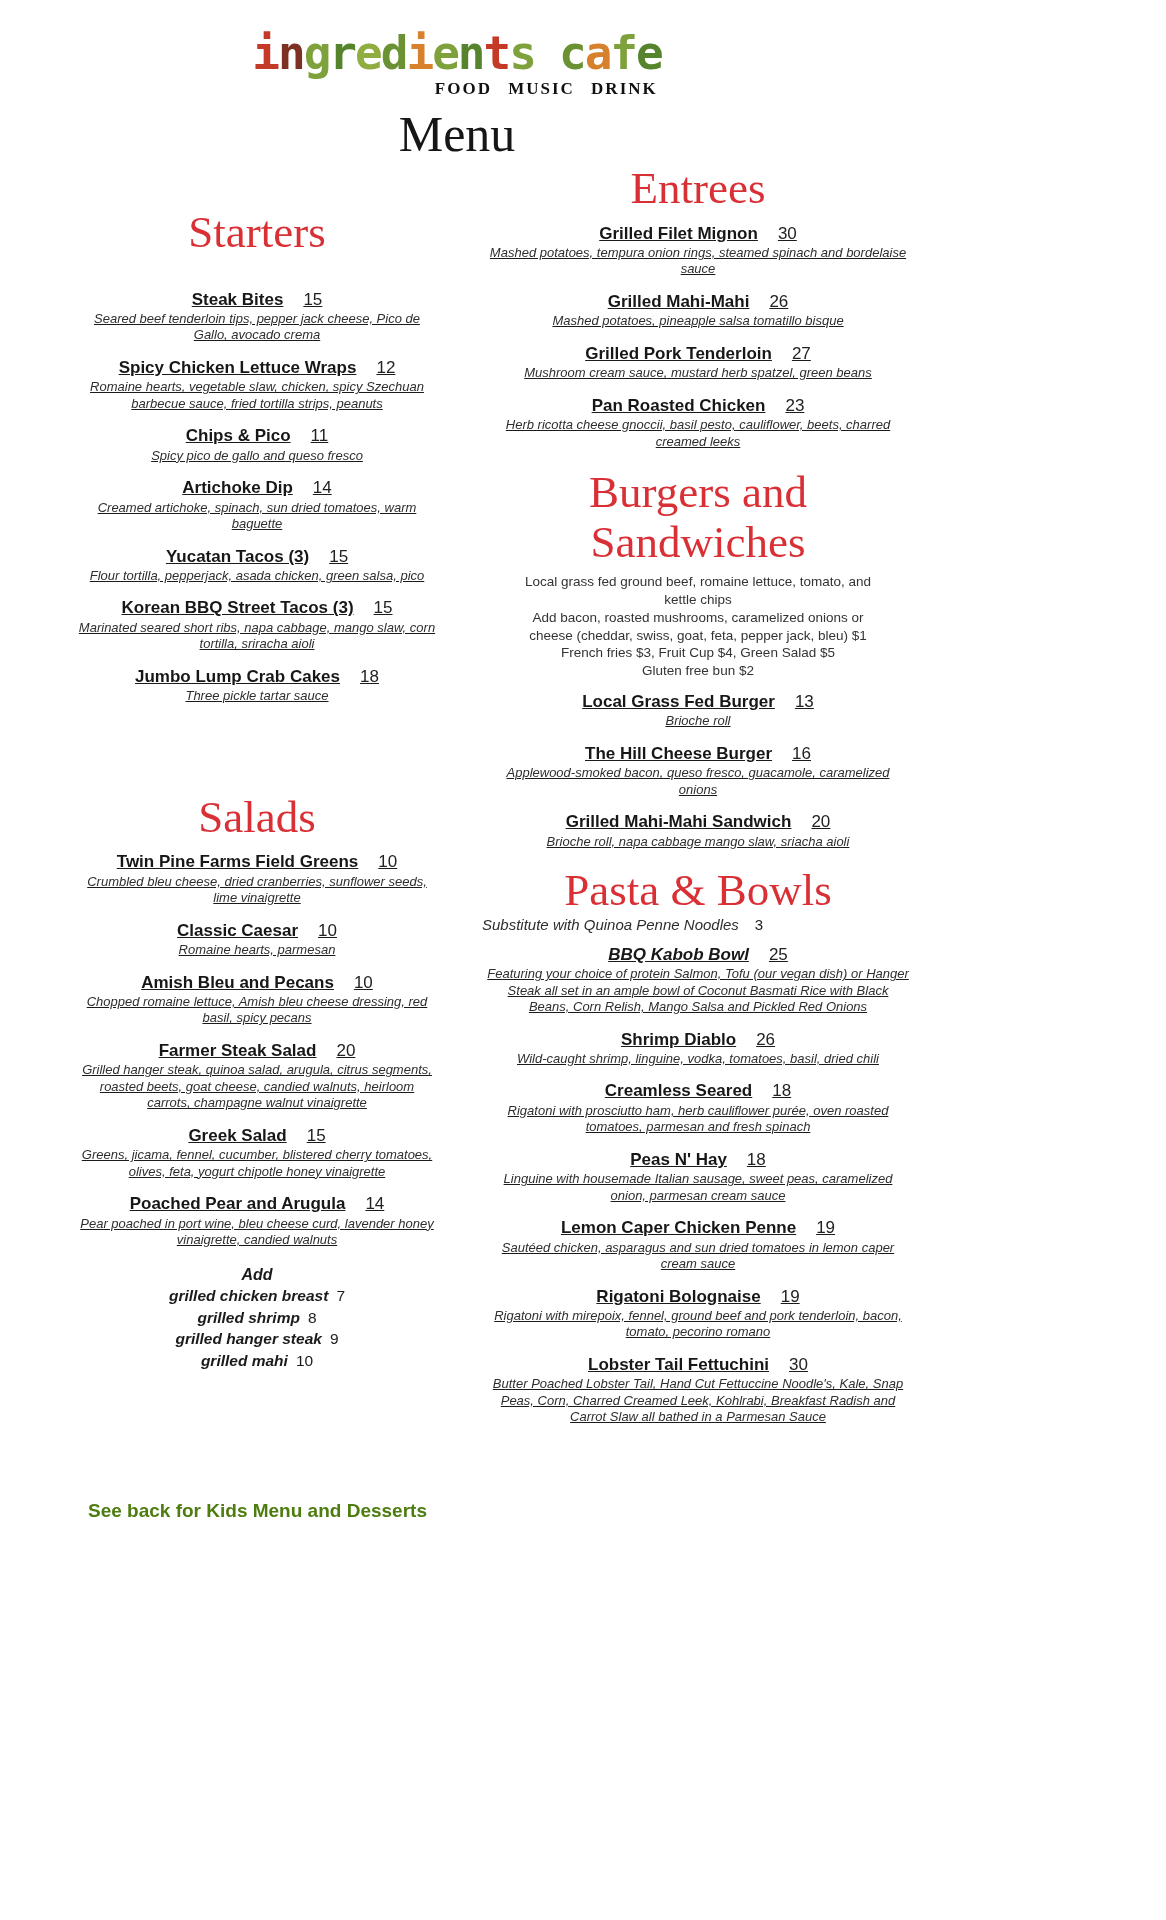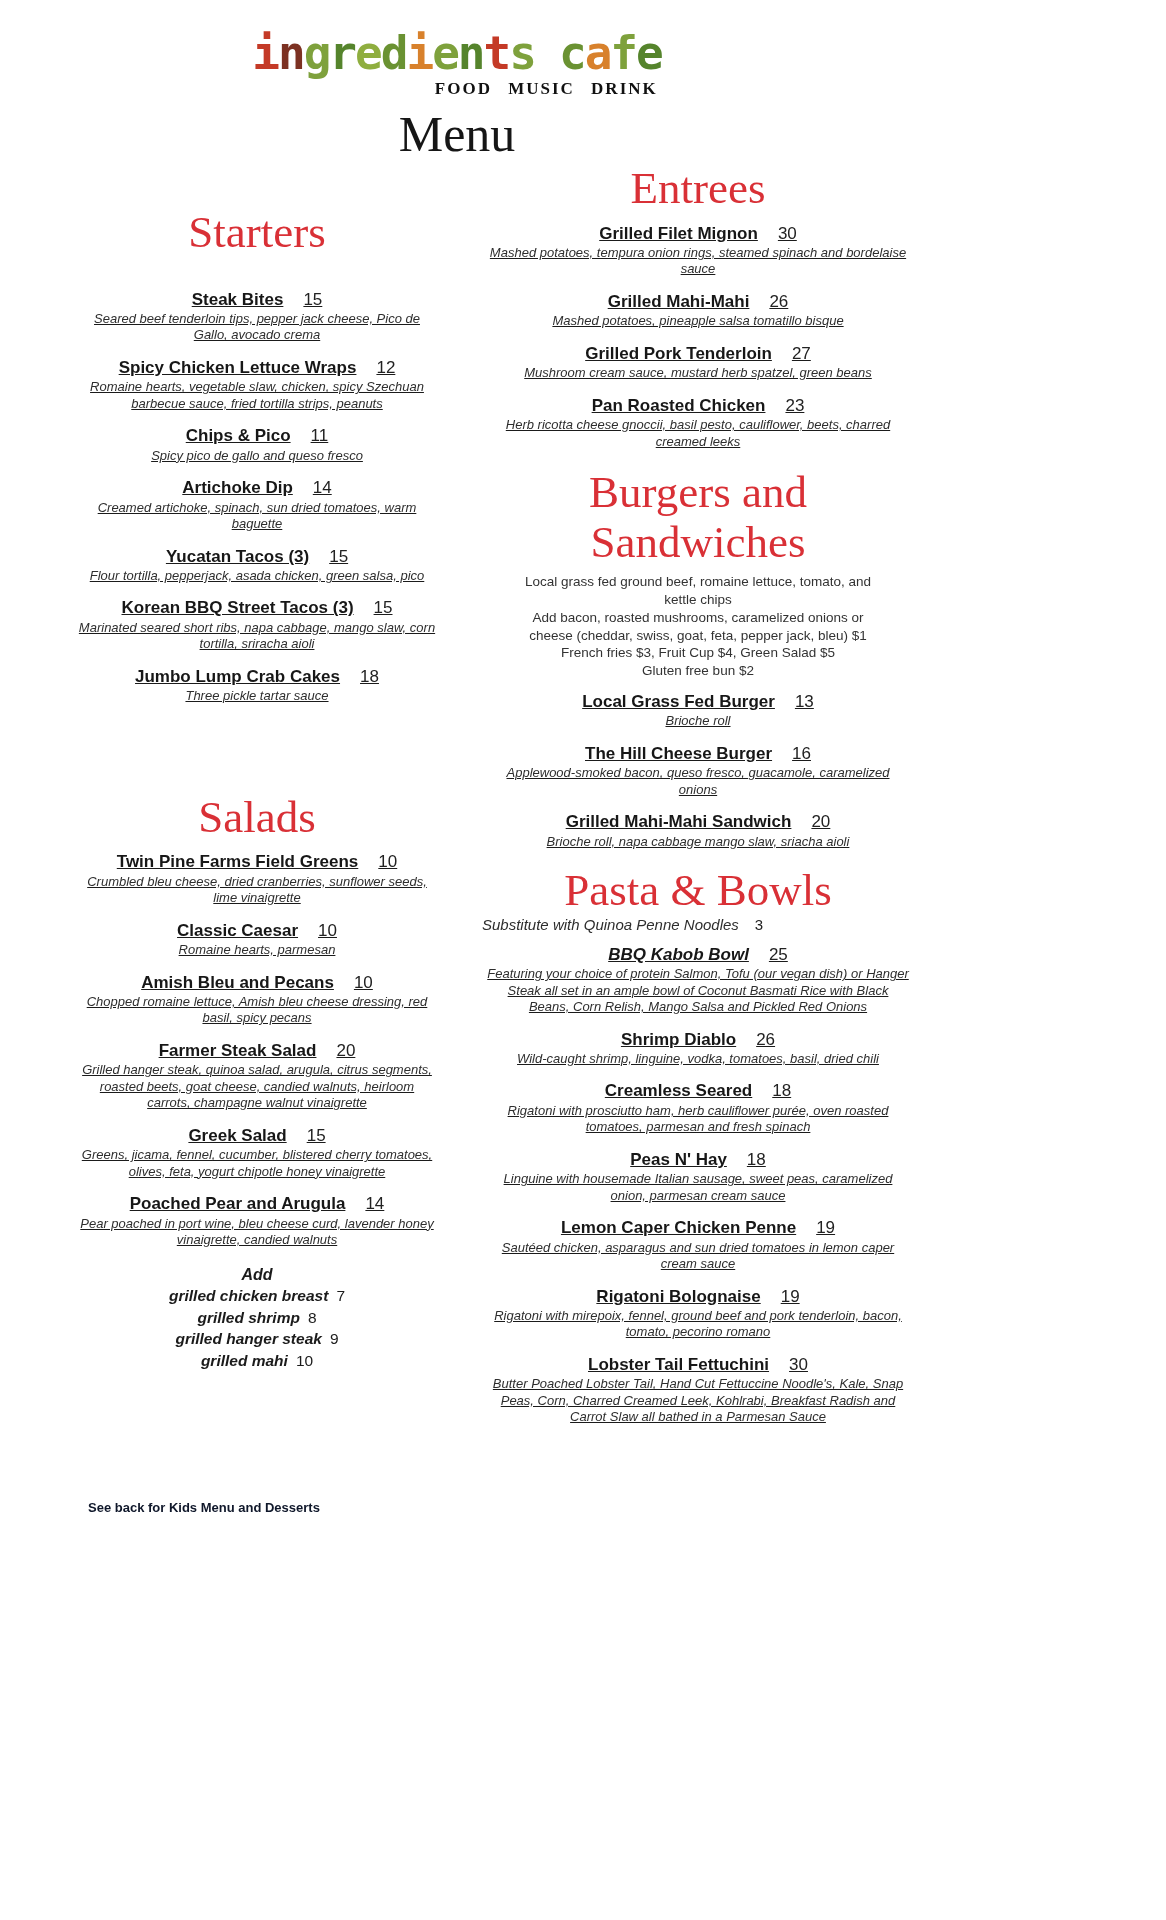--- a/index.html
+++ b/index.html
@@ -68,21 +68,21 @@
   .pasta-note .note-price { margin-left: 16px; color: #222; }
 
   .addons { text-align: center; margin-top: 16px; }
   .addon-title { font-weight: bold; font-style: italic; font-size: 16px; line-height: 1.3; }
   .addon-line { line-height: 1.32; }
   .addon-name { font-weight: bold; font-style: italic; font-size: 15.5px; }
   .addon-price { font-size: 15.5px; margin-left: 8px; }
 
   .footer-note {
     position: absolute; left: 88px; top: 1490px;
-    font-weight: bold; font-size: 13px; color: #0f172a;
+    font-weight: bold; font-size: 19px; color: #4d7c0f;
   }
 </style>
 </head>
 <body>
 
 <div class="page">
 
   <div class="header">
     <div class="logo-wrap">
       <div class="logo-text"><span class="lg" style="color:#c43a27">i</span><span class="lg" style="color:#7c3122">n</span><span class="lg" style="color:#7ea13c">g</span><span class="lg" style="color:#55842c">r</span><span class="lg" style="color:#8fae3f">e</span><span class="lg" style="color:#6a9232">d</span><span class="lg" style="color:#d8812c">i</span><span class="lg" style="color:#7ea13c">e</span><span class="lg" style="color:#55842c">n</span><span class="lg" style="color:#c43a27">t</span><span class="lg" style="color:#7ea13c">s</span><span class="lg word-gap" style="color:#6a9232">c</span><span class="lg" style="color:#d8812c">a</span><span class="lg" style="color:#7ea13c">f</span><span class="lg" style="color:#55842c">e</span></div>

